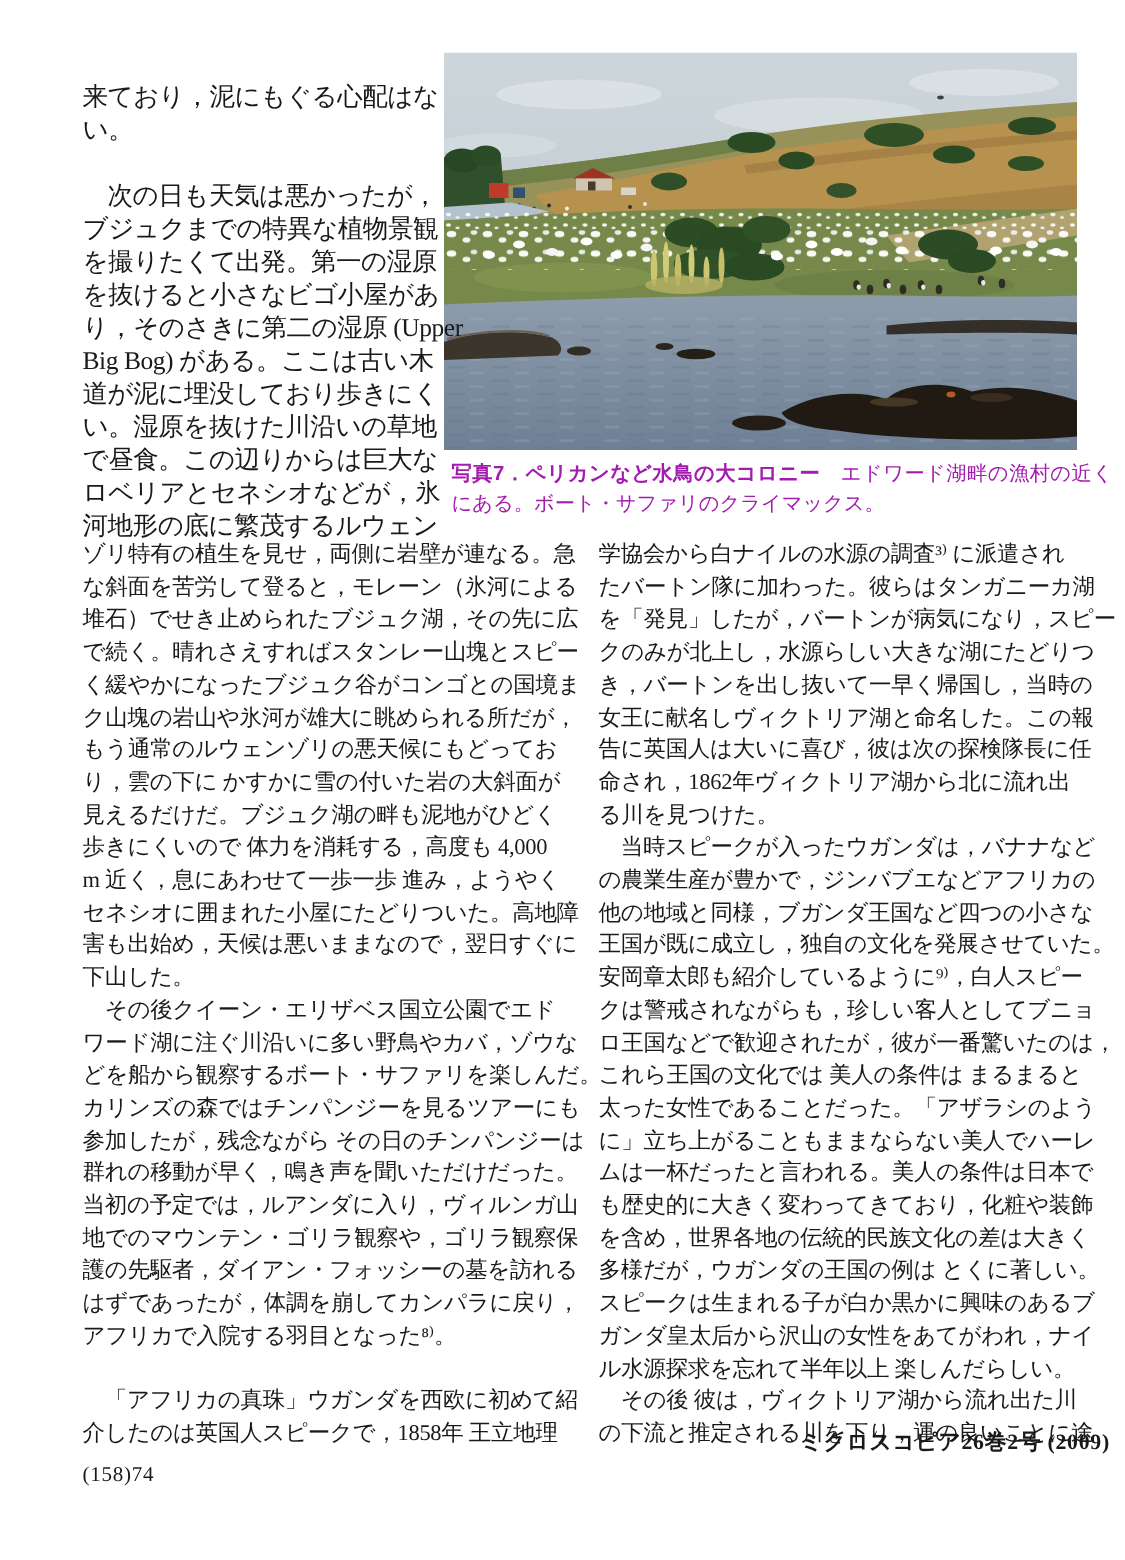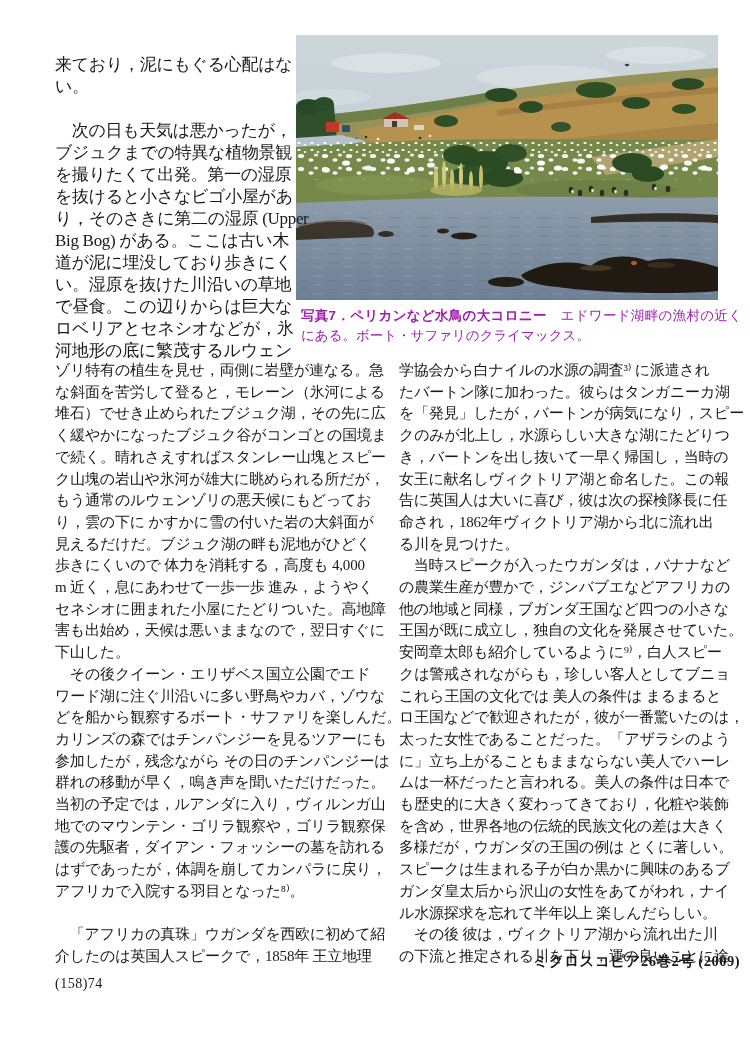--- a/index.html
+++ b/index.html
@@ -183,22 +183,22 @@
       <div class="tl">道が泥に埋没しており歩きにく</div>
       <div class="tl">い。湿原を抜けた川沿いの草地</div>
       <div class="tl">で昼食。この辺りからは巨大な</div>
       <div class="tl">ロベリアとセネシオなどが，氷</div>
       <div class="tl">河地形の底に繁茂するルウェン</div>
     </div>
   <div class="col col-wide">
       <div class="tl">ゾリ特有の植生を見せ，両側に岩壁が連なる。急</div>
       <div class="tl">な斜面を苦労して登ると，モレーン（氷河による</div>
       <div class="tl">堆石）でせき止められたブジュク湖，その先に広</div>
+      <div class="tl">で続く。晴れさえすればスタンレー山塊とスピー</div>
       <div class="tl">く緩やかになったブジュク谷がコンゴとの国境ま</div>
-      <div class="tl">で続く。晴れさえすればスタンレー山塊とスピー</div>
       <div class="tl">ク山塊の岩山や氷河が雄大に眺められる所だが，</div>
       <div class="tl">もう通常のルウェンゾリの悪天候にもどってお</div>
       <div class="tl">り，雲の下に かすかに雪の付いた岩の大斜面が</div>
       <div class="tl">見えるだけだ。ブジュク湖の畔も泥地がひどく</div>
       <div class="tl">歩きにくいので 体力を消耗する，高度も 4,000</div>
       <div class="tl">m 近く，息にあわせて一歩一歩 進み，ようやく</div>
       <div class="tl">セネシオに囲まれた小屋にたどりついた。高地障</div>
       <div class="tl">害も出始め，天候は悪いままなので，翌日すぐに</div>
       <div class="tl">下山した。</div>
       <div class="tl">　その後クイーン・エリザベス国立公園でエド</div>
@@ -225,22 +225,22 @@
       <div class="tl">女王に献名しヴィクトリア湖と命名した。この報</div>
       <div class="tl">告に英国人は大いに喜び，彼は次の探検隊長に任</div>
       <div class="tl">命され，1862年ヴィクトリア湖から北に流れ出</div>
       <div class="tl">る川を見つけた。</div>
       <div class="tl">　当時スピークが入ったウガンダは，バナナなど</div>
       <div class="tl">の農業生産が豊かで，ジンバブエなどアフリカの</div>
       <div class="tl">他の地域と同様，ブガンダ王国など四つの小さな</div>
       <div class="tl">王国が既に成立し，独自の文化を発展させていた。</div>
       <div class="tl">安岡章太郎も紹介しているように⁹⁾，白人スピー</div>
       <div class="tl">クは警戒されながらも，珍しい客人としてブニョ</div>
+      <div class="tl">ロ王国などで歓迎されたが，彼が一番驚いたのは，</div>
       <div class="tl">これら王国の文化では 美人の条件は まるまると</div>
-      <div class="tl">ロ王国などで歓迎されたが，彼が一番驚いたのは，</div>
       <div class="tl">太った女性であることだった。「アザラシのよう</div>
       <div class="tl">に」立ち上がることもままならない美人でハーレ</div>
       <div class="tl">ムは一杯だったと言われる。美人の条件は日本で</div>
       <div class="tl">も歴史的に大きく変わってきており，化粧や装飾</div>
       <div class="tl">を含め，世界各地の伝統的民族文化の差は大きく</div>
       <div class="tl">多様だが，ウガンダの王国の例は とくに著しい。</div>
       <div class="tl">スピークは生まれる子が白か黒かに興味のあるブ</div>
       <div class="tl">ガンダ皇太后から沢山の女性をあてがわれ，ナイ</div>
       <div class="tl">ル水源探求を忘れて半年以上 楽しんだらしい。</div>
       <div class="tl">　その後 彼は，ヴィクトリア湖から流れ出た川</div>

